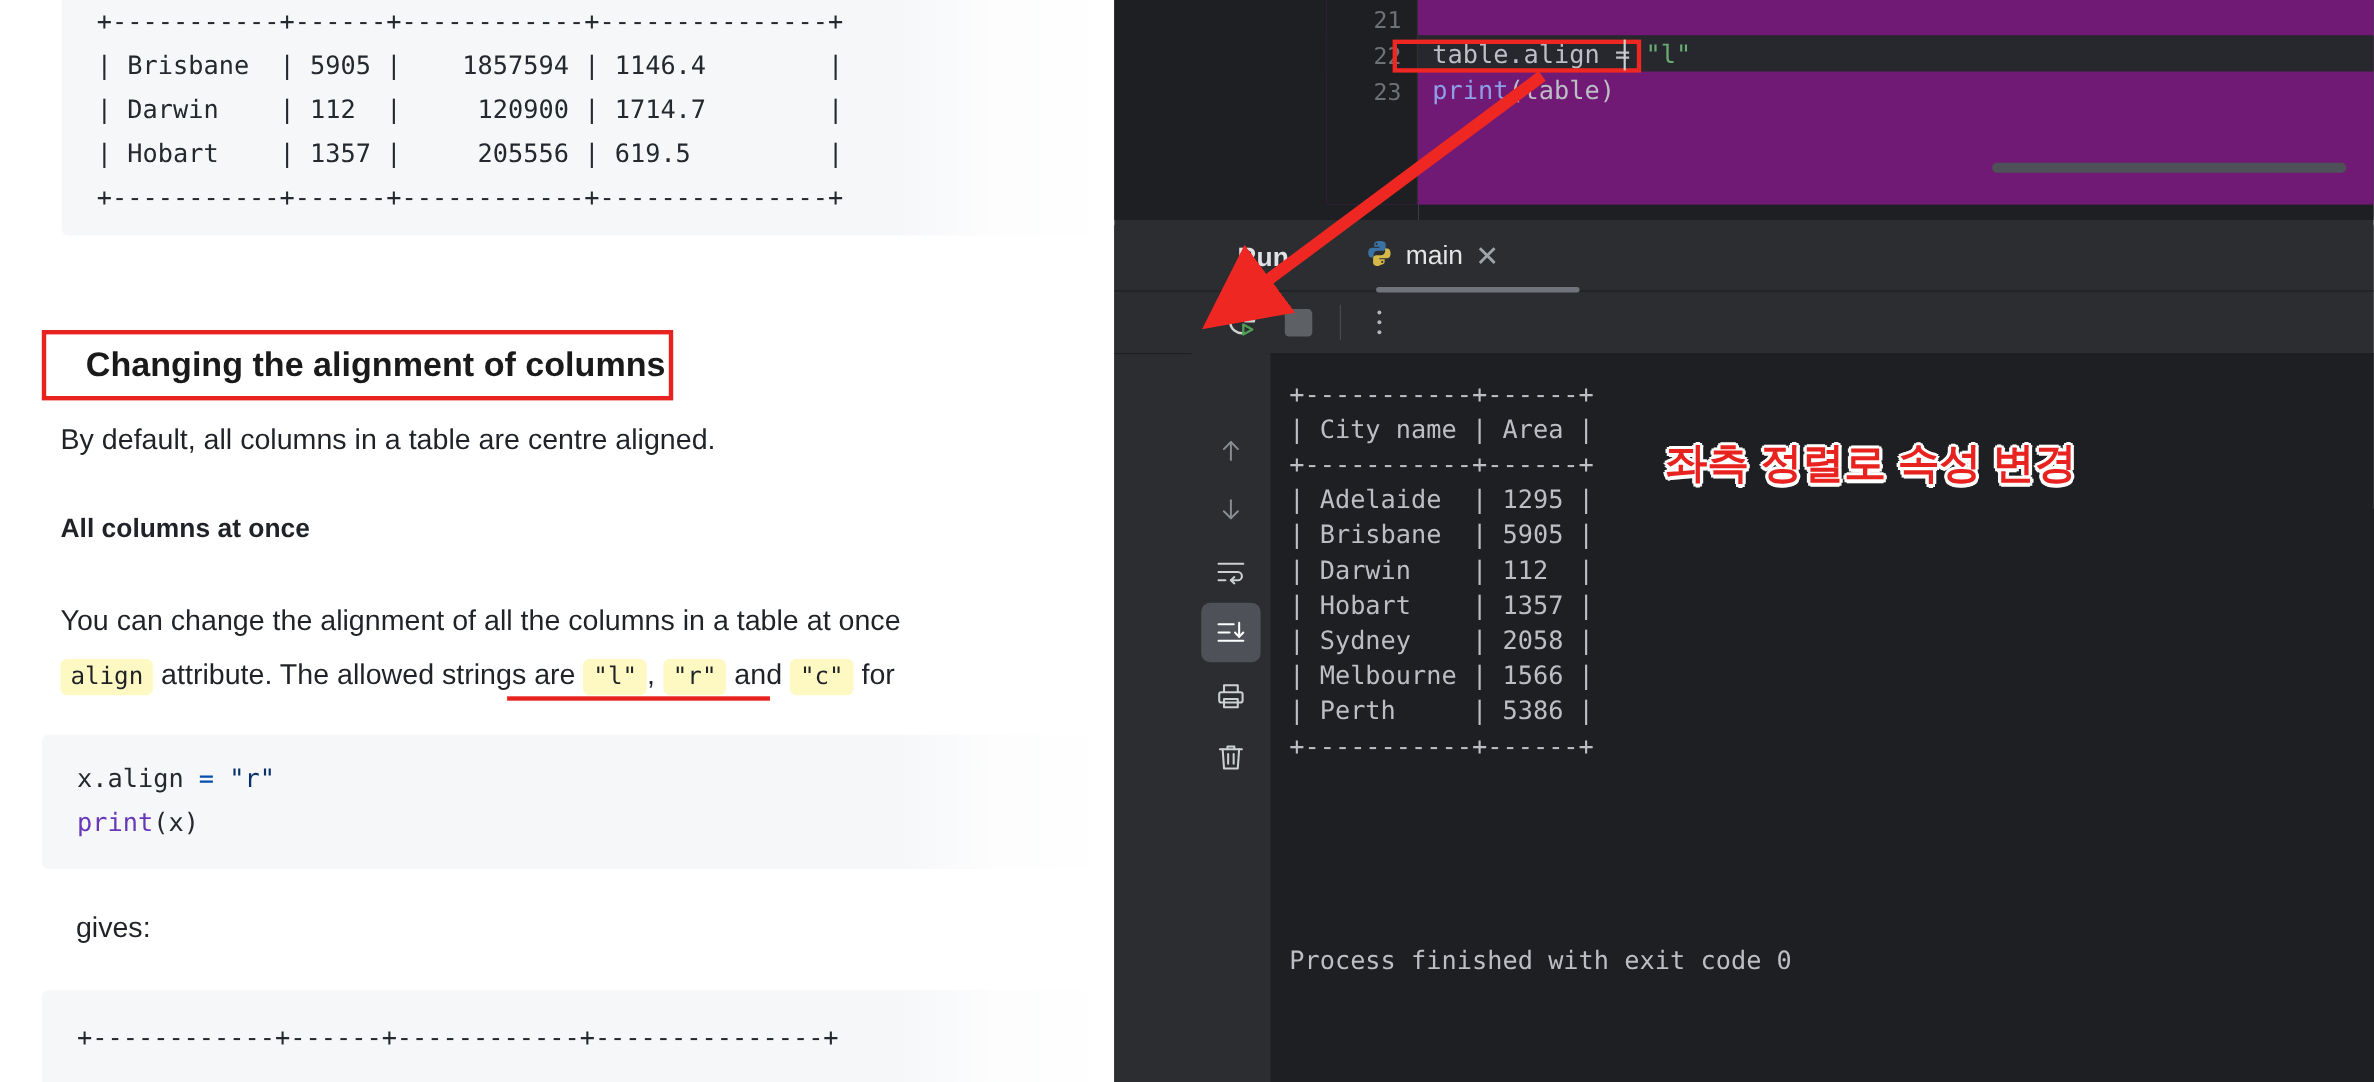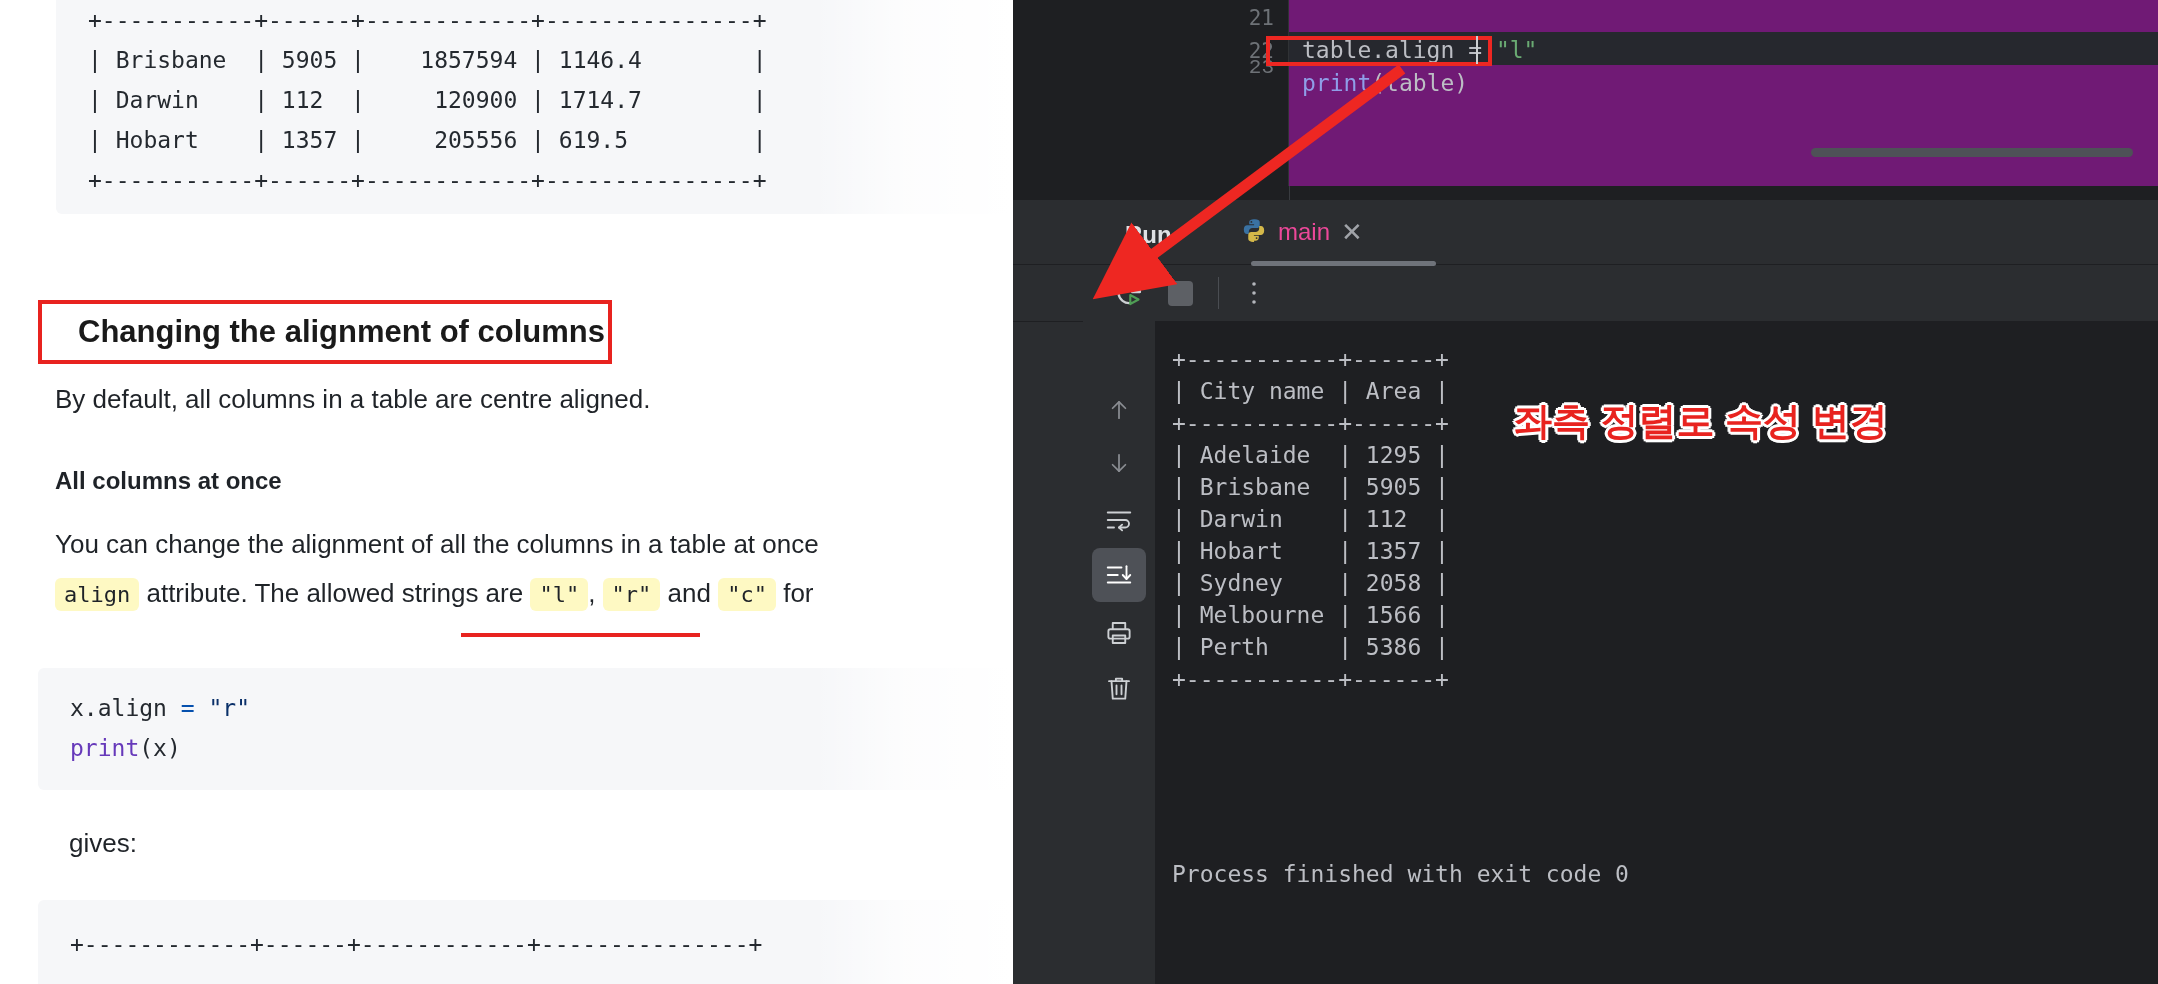--- a/index.html
+++ b/index.html
@@ -73,21 +73,21 @@
   }
   #h3 {
     position: absolute;
     left: 55px; top: 467px;
     font-size: 24px;
     font-weight: bold;
     color: #1f2328;
   }
   #para2 {
     position: absolute;
-    left: 55px; top: 520px;
+    left: 55px; top: 540px;
     width: 1010px;
     font-size: 26px;
     color: #1f2328;
     line-height: 49px;
   }
   code.inline {
     font-family: "DejaVu Sans Mono", "Liberation Mono", monospace;
     font-size: 22px;
     background: #fef9c3;
     border-radius: 6px;
@@ -243,21 +243,21 @@
   }
   #mainTab {
     position: absolute;
     left: 228px; top: 12px;
     display: flex;
     align-items: center;
     gap: 11px;
   }
   #mainTabLabel {
     font-size: 24px;
-    color: #ec4899;
+    color: #e5e5e5;
   }
   #tabUnderline {
     position: absolute;
     left: 238px; top: 56px;
     width: 185px; height: 5px;
     background: #6f737a;
     border-radius: 3px;
   }
   #closeX {
     font-size: 26px;
@@ -395,21 +395,21 @@
 
   <div id="ide">
 
     <div id="editorArea">
       <div id="editorBlank"></div>
       <div id="editorPane">
         <div id="currentLineHL"></div>
         <div class="gutter">
           <div class="lineno" style="top:6px;">21</div>
           <div class="lineno" style="top:39px;">22</div>
-          <div class="lineno" style="top:56px;font-family:Liberation Mono, monospace;">23</div>
+          <div class="lineno" style="top:72px;">23</div>
         </div>
         <div class="editline" style="top:37px;"><span>table.align </span><span class="e-op">= </span><span class="e-str">"l"</span></div>
         <div class="editline" style="top:70px;"><span class="e-fn">print</span><span>(table)</span></div>
       </div>
     </div>
 
     <div id="hScrollThumb"></div>
 
     <div id="iconRail">
       <div class="rail-icon" style="top:117px;">

